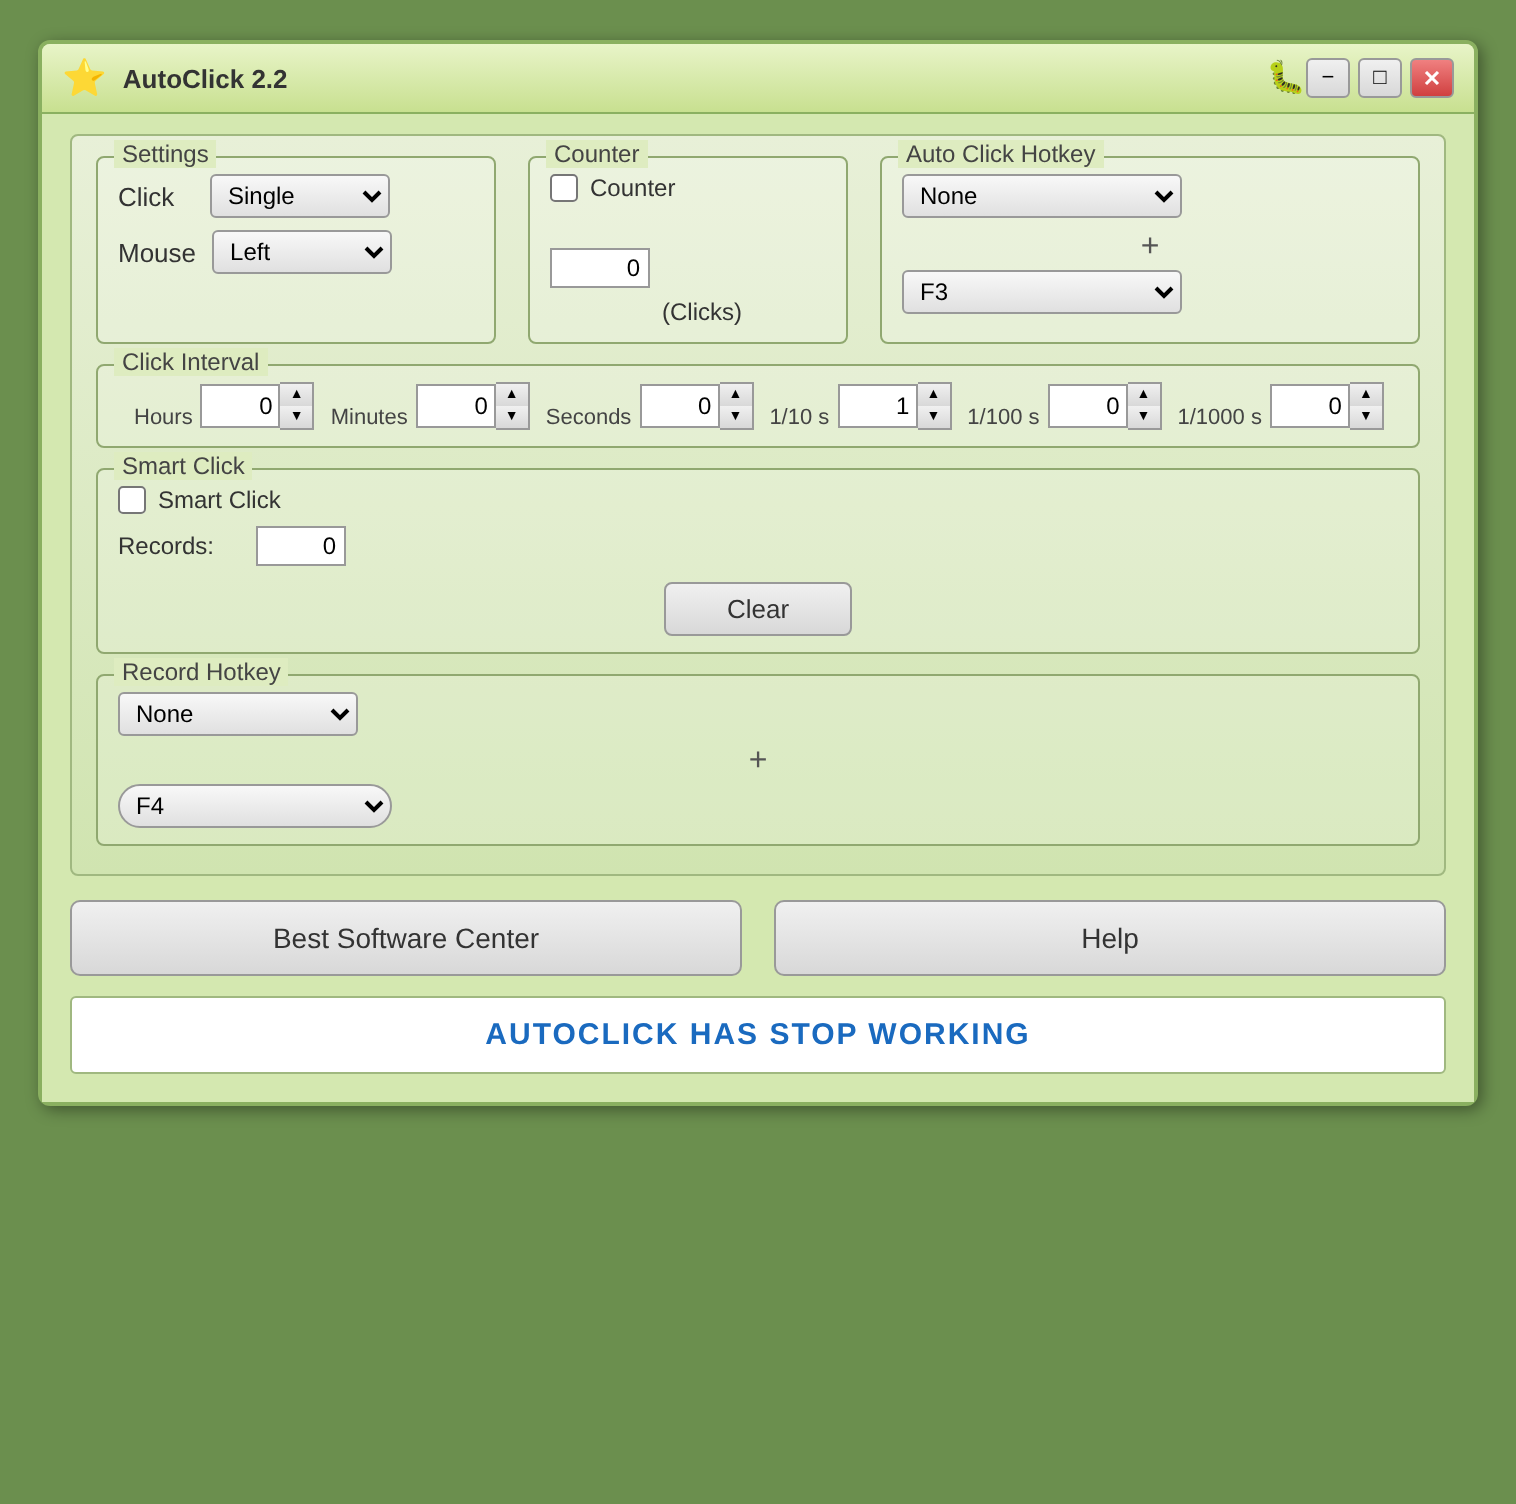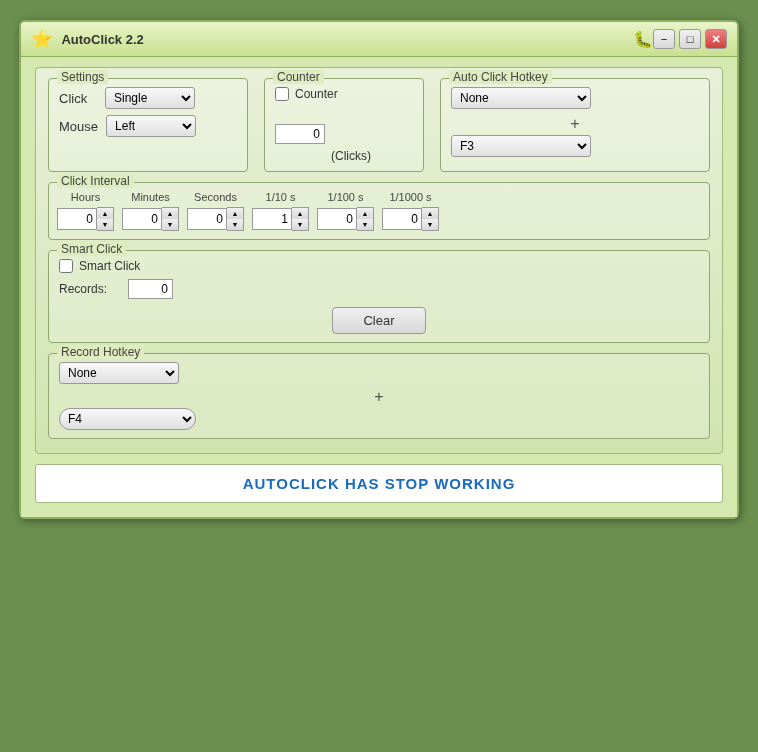--- a/index.html
+++ b/index.html
@@ -186,21 +186,21 @@
     }
 
     
     .interval-section {
       margin-bottom: 10px;
     }
 
     .interval-box {
       border: 1px solid #90a870;
       border-radius: 4px;
-      padding: 8px 8px;
+      padding: 8px 18px;
       position: relative;
       background: rgba(255,255,255,0.2);
     }
 
     .interval-label {
       position: absolute;
       top: -9px;
       left: 8px;
       background: #deecc0;
       padding: 0 4px;
@@ -209,22 +209,21 @@
     }
 
     .interval-cols {
       display: flex;
       gap: 8px;
       align-items: flex-start;
     }
 
     .interval-col {
       display: flex;
-      flex-direction: column;
-      align-items: center;
+      align-items: flex-end;
       gap: 4px;
     }
 
     .col-header {
       font-size: 11px;
       color: #444;
       white-space: nowrap;
     }
 
     .spin-wrap {
@@ -537,19 +536,23 @@
               <option>F3</option>
               <option>F5</option>
             </select>
           </div>
 
         </div>
       </div>
 
     </div>
 
+    <div class="buttons-row">
+      <button class="main-btn">Best Software Center</button>
+      <button class="main-btn">Help</button>
+    </div>
 
     <div class="status-bar">
       <span>AUTOCLICK HAS STOP WORKING</span>
     </div>
 
   </div>
 </div>
 
 </body></html>

